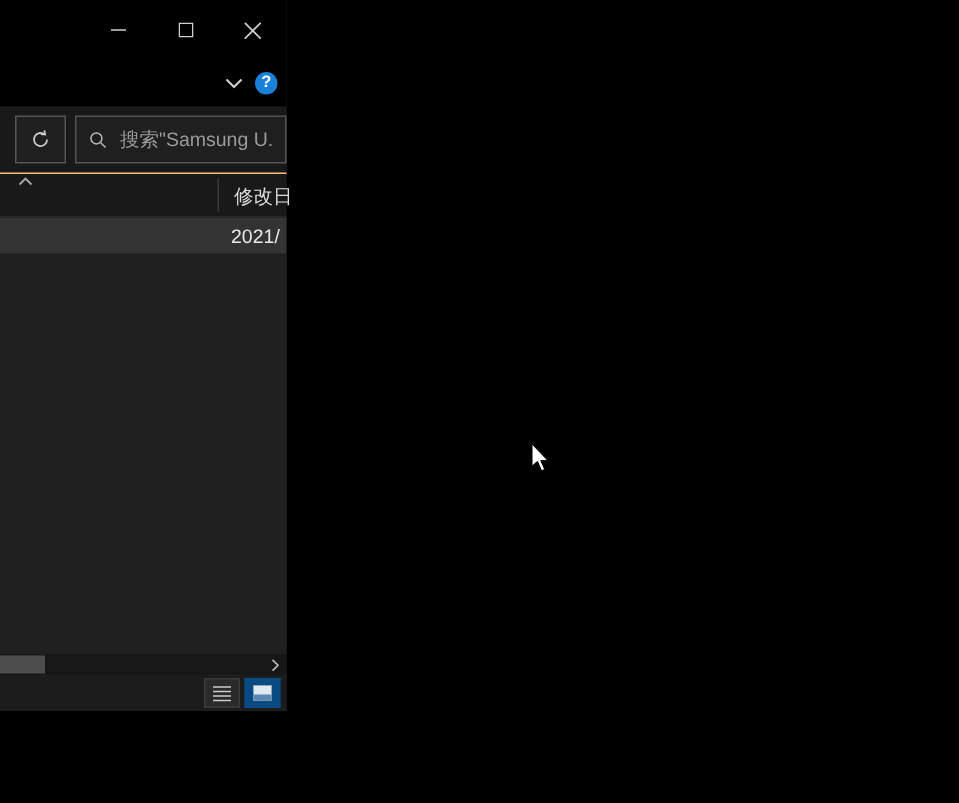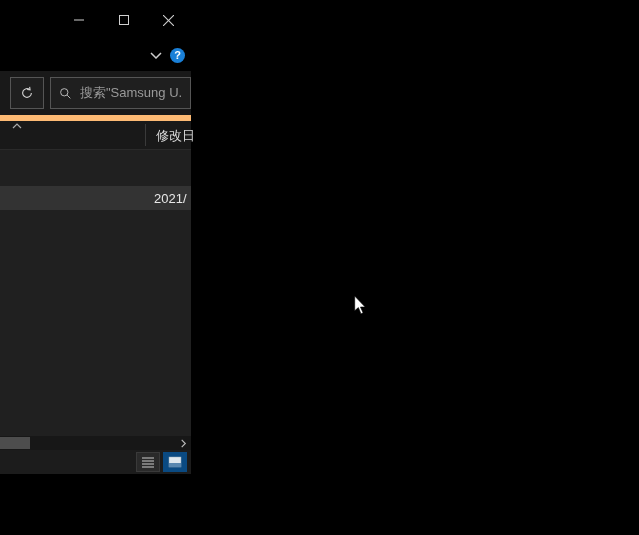--- a/index.html
+++ b/index.html
@@ -107,21 +107,21 @@
   .searchbox .sicon { color: #bbbbbb; flex: 0 0 auto; display:flex; }
   .searchbox .stext {
     color: #9a9a9a;
     white-space: nowrap;
     overflow: hidden;
   }
   
   .colheader {
     height: 28px;
     background: #191919;
-    border-top: 6px solid #fdba74;
+    border-top: 1px solid #fdba74;
     border-bottom: 1px solid #2a2a2a;
     position: relative;
     color: #dcdcdc;
   }
   .colheader .upcaret {
     position: absolute;
     left: 12px;
     top: 2px;
     color: #aaaaaa;
     display:flex;
@@ -147,21 +147,20 @@
     position: relative;
     overflow: hidden;
   }
   .datarow {
     height: 24px;
     display: flex;
     align-items: center;
   }
   .datarow.sel {
     background: #333333;
-    margin-top: 36px;
   }
   .datarow .datecell {
     position: absolute;
     left: 154px;
     color: #e8e8e8;
     white-space: nowrap;
   }
   
   .hscroll {
     height: 14px;

